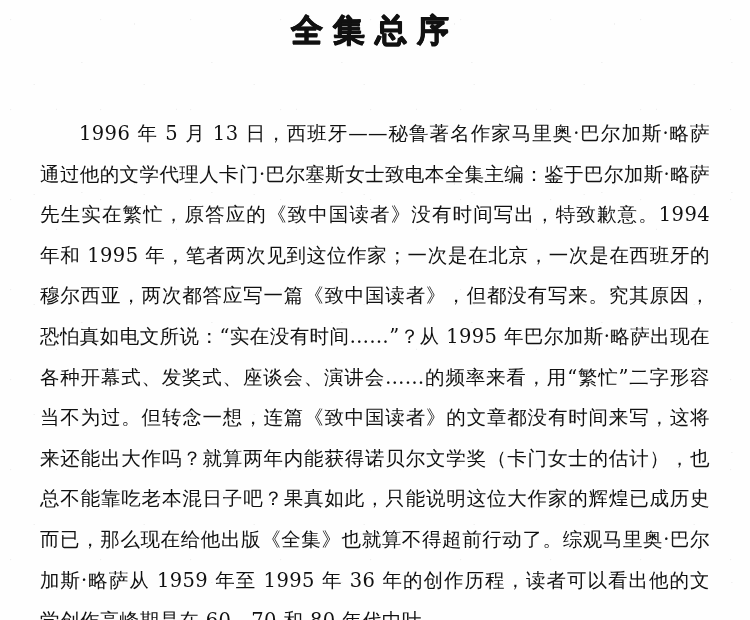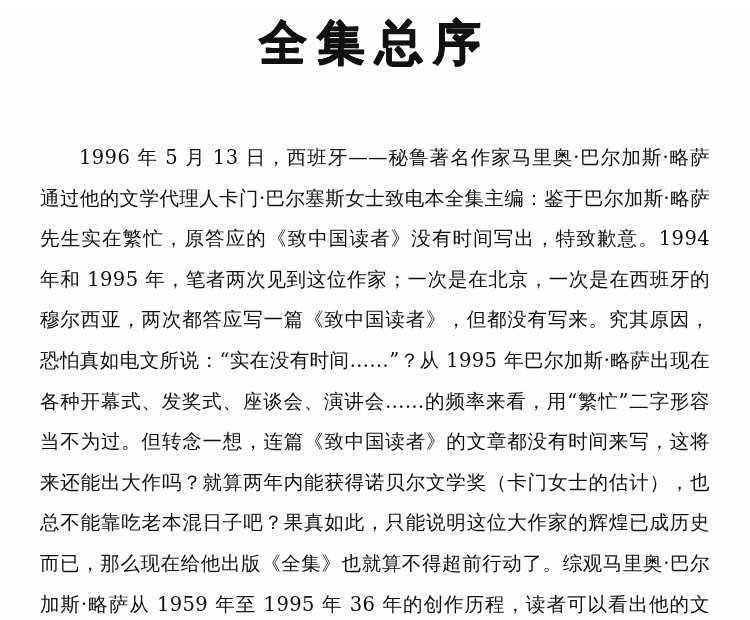--- a/index.html
+++ b/index.html
@@ -17,24 +17,24 @@
   .page {
     position: relative;
     width: 750px;
     height: 620px;
     background: #fefefe;
   }
   .page-title {
     text-align: center;
     font-family: "DejaVu Serif", "Liberation Serif", serif;
     font-weight: bold;
-    font-size: 48px;
+    font-size: 32px;
     letter-spacing: 10px;
     color: #111;
-    margin: 12px;
+    margin: 0;
     padding-top: 2px;
     height: 56px;
     line-height: 56px;
     text-shadow: 0.6px 0 0 #111, -0.6px 0 0 #111, 0 0.6px 0 #111;
   }
   .body-block {
     margin: 0;
     padding: 56px 40px 0 40px;
   }
   .body-text {

